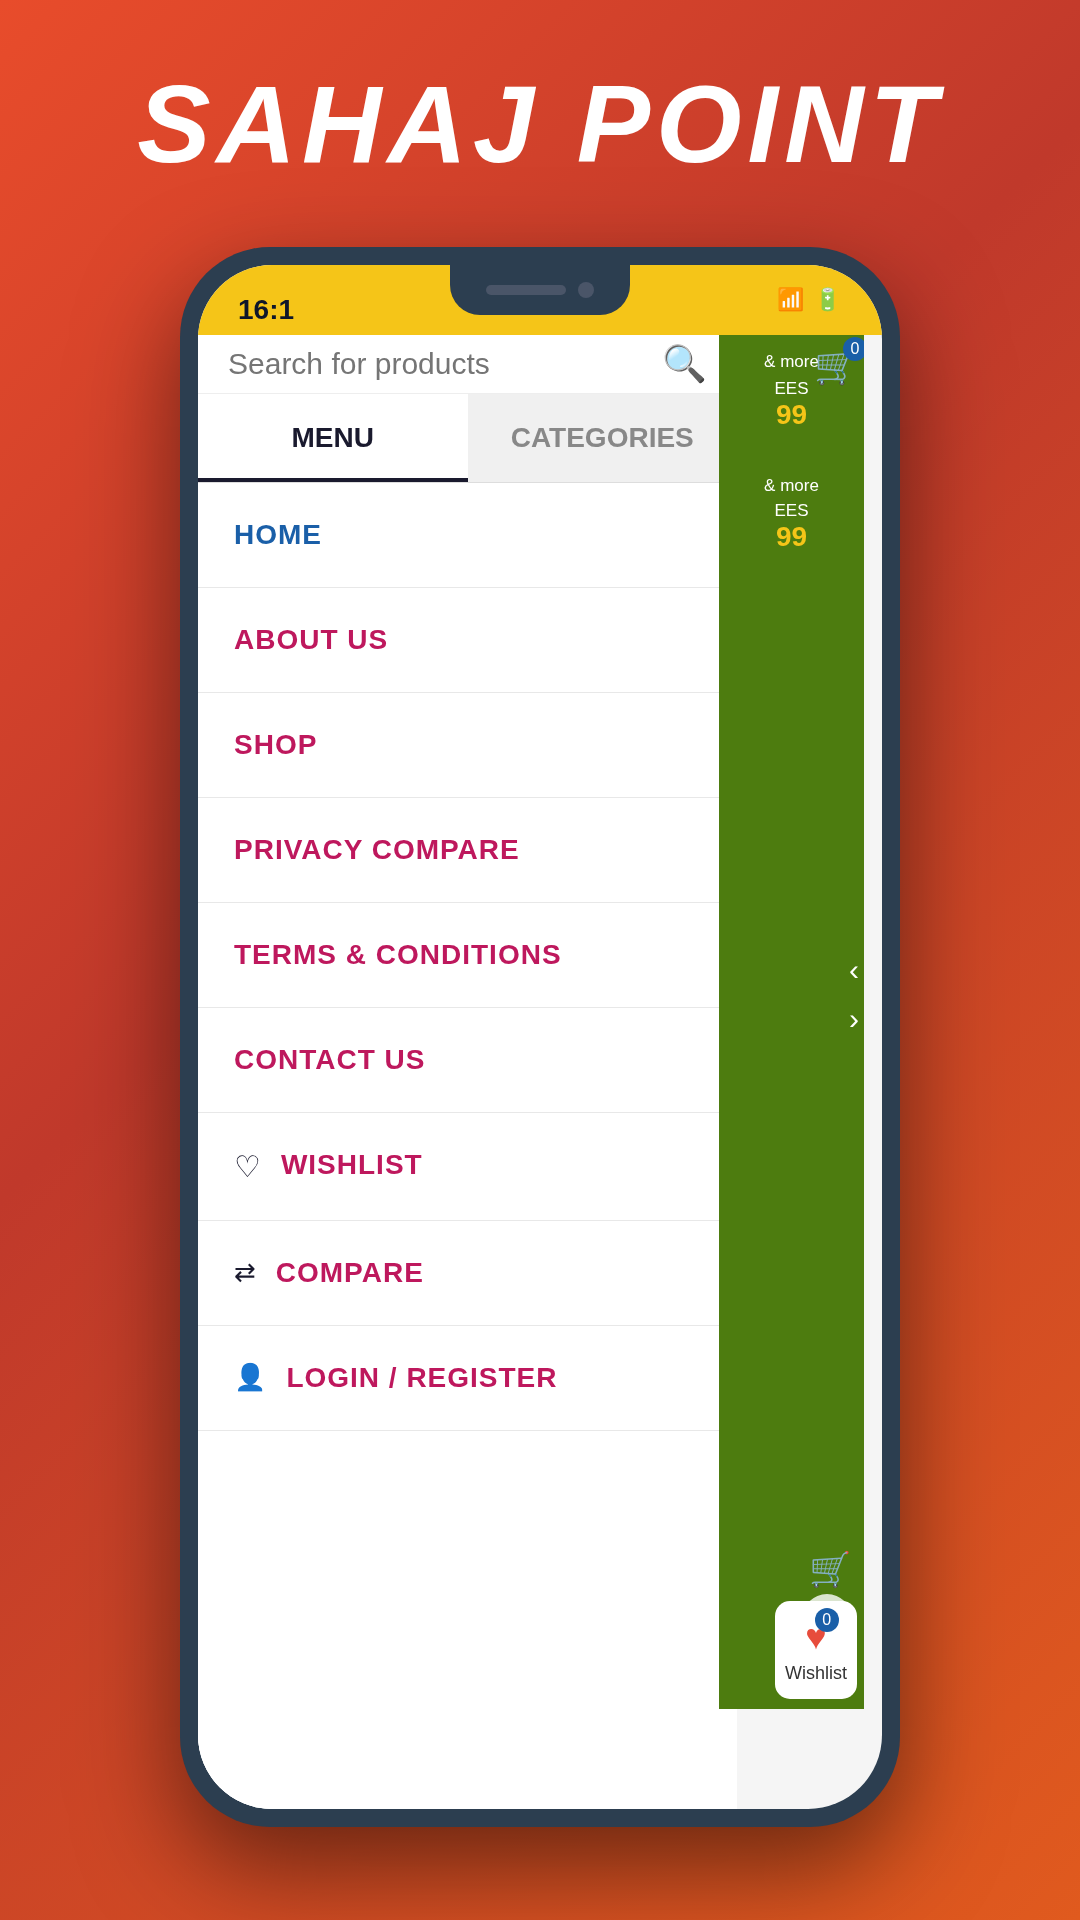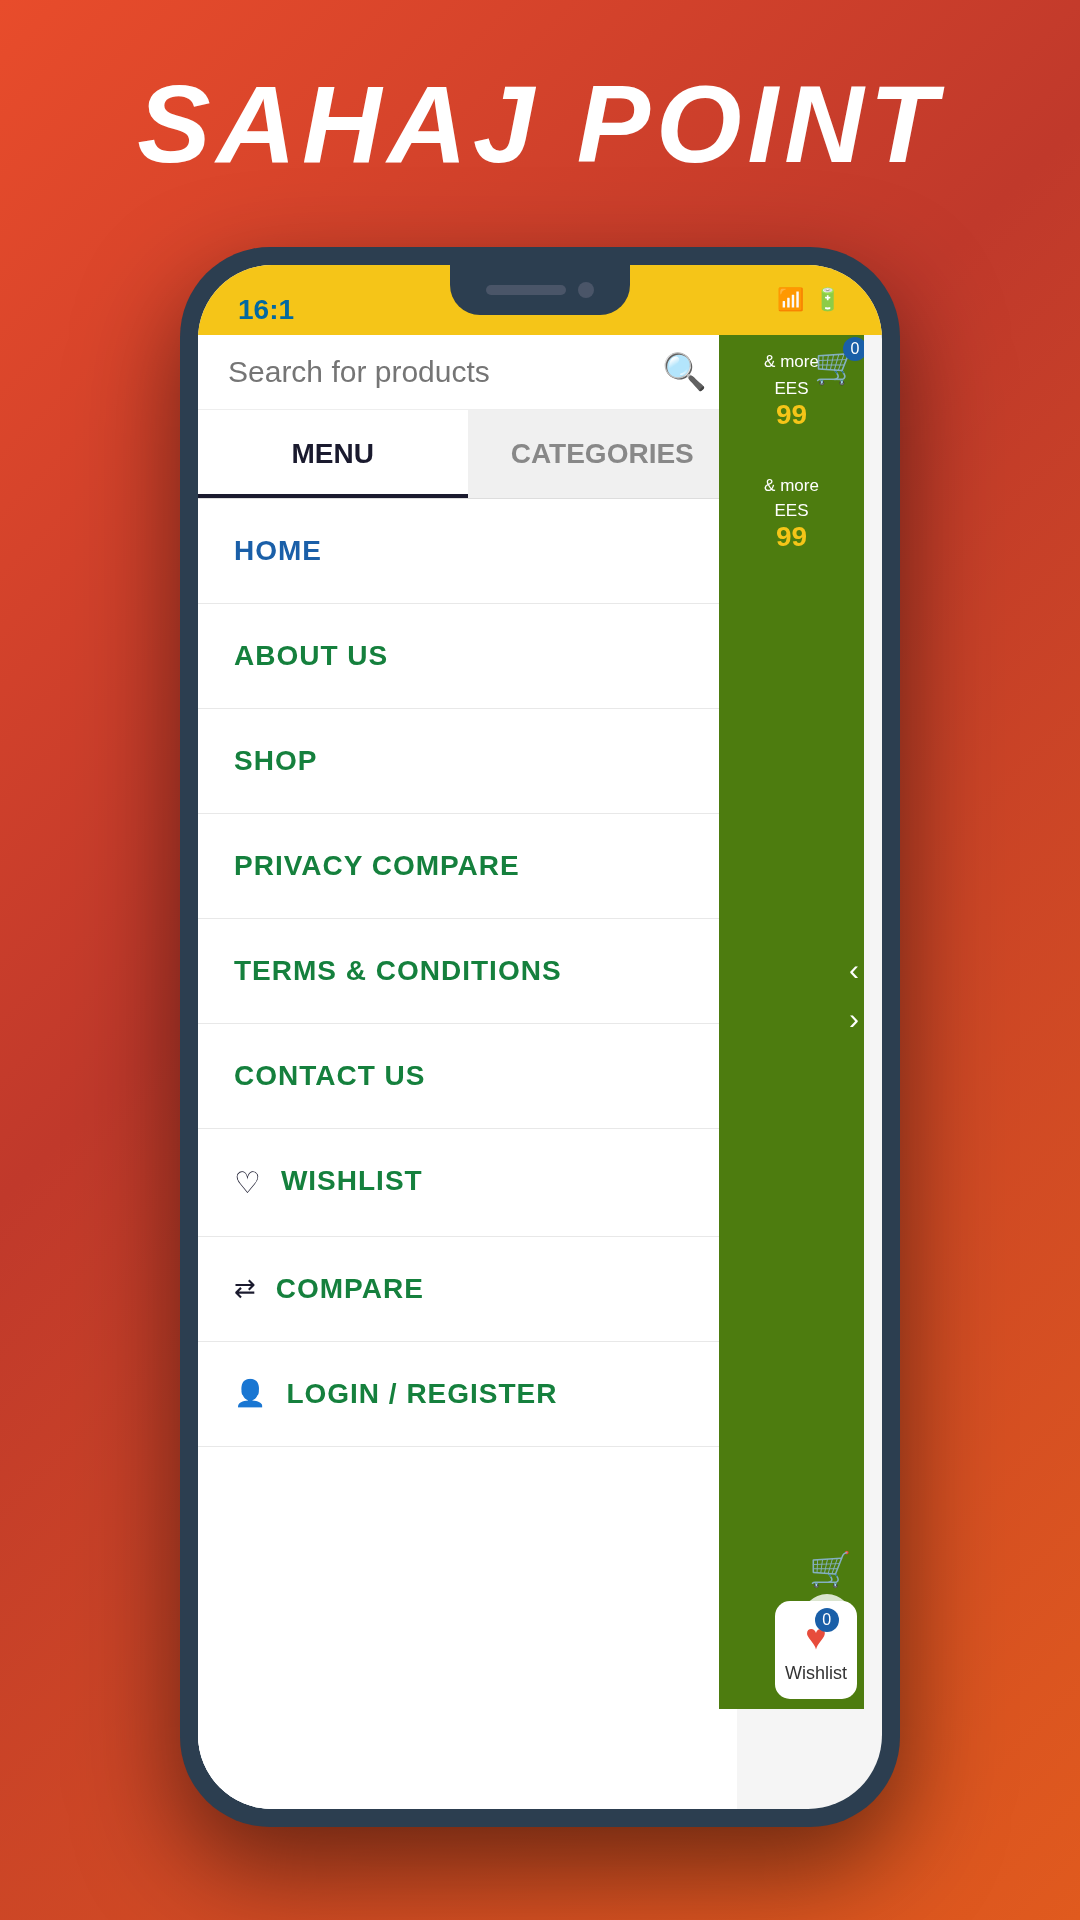--- a/index.html
+++ b/index.html
@@ -55,21 +55,21 @@
       display: flex;
       align-items: center;
       justify-content: space-between;
       padding: 0 40px;
       position: relative;
     }
 
     .status-time {
       font-size: 28px;
       font-weight: 600;
-      color: #0369a1;
+      color: #0f172a;
       margin-top: 20px;
     }
 
     .notch {
       position: absolute;
       top: 0;
       left: 50%;
       transform: translateX(-50%);
       width: 180px;
       height: 50px;
@@ -109,21 +109,21 @@
       height: calc(100% - 70px);
       background: white;
       display: flex;
       flex-direction: column;
       overflow: hidden;
     }
 
     
     .search-bar {
       width: 100%;
-      padding: 16px 30px;
+      padding: 8px 30px;
       background: white;
       display: flex;
       align-items: center;
       border-bottom: 1px solid #eee;
     }
 
     .search-input {
       flex: 1;
       font-size: 30px;
       color: #999;
@@ -181,21 +181,21 @@
       display: flex;
       align-items: flex-start;
       padding: 36px 36px;
       border-bottom: 1px solid #e8e8e8;
       cursor: pointer;
     }
 
     .menu-item-text {
       font-size: 28px;
       font-weight: 700;
-      color: #15803d;
+      color: #be185d;
       letter-spacing: 1px;
     }
 
     .menu-item-text.highlight {
       color: #1a5fa8;
     }
 
     .menu-icon {
       margin-right: 20px;
       font-size: 30px;

